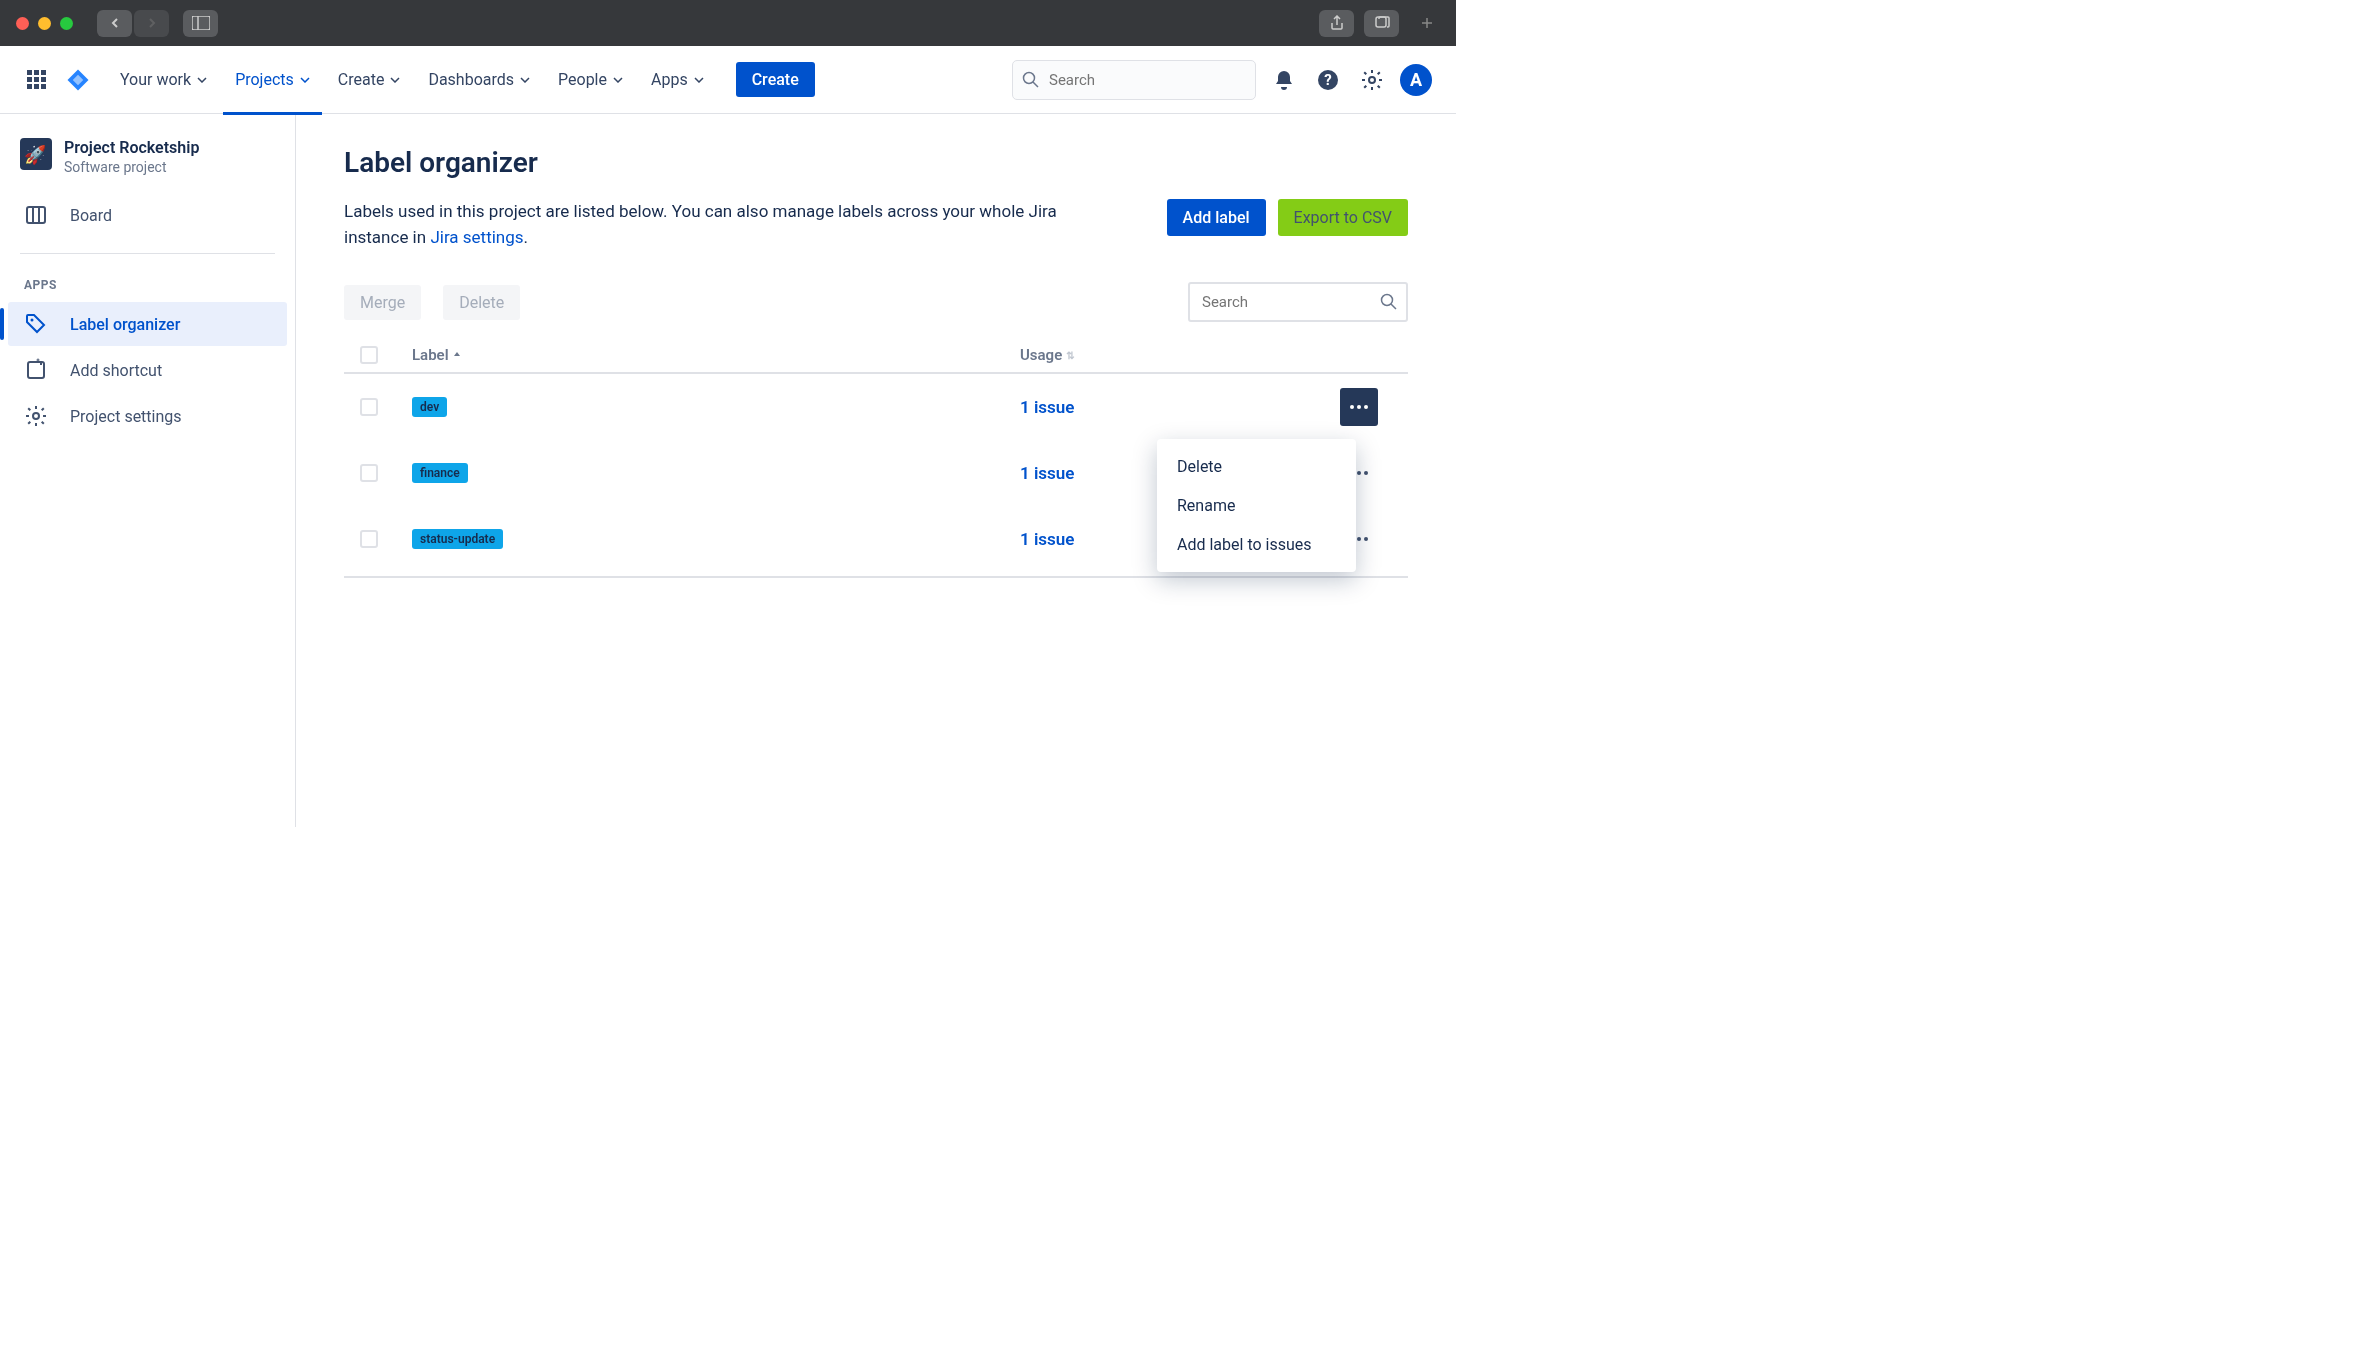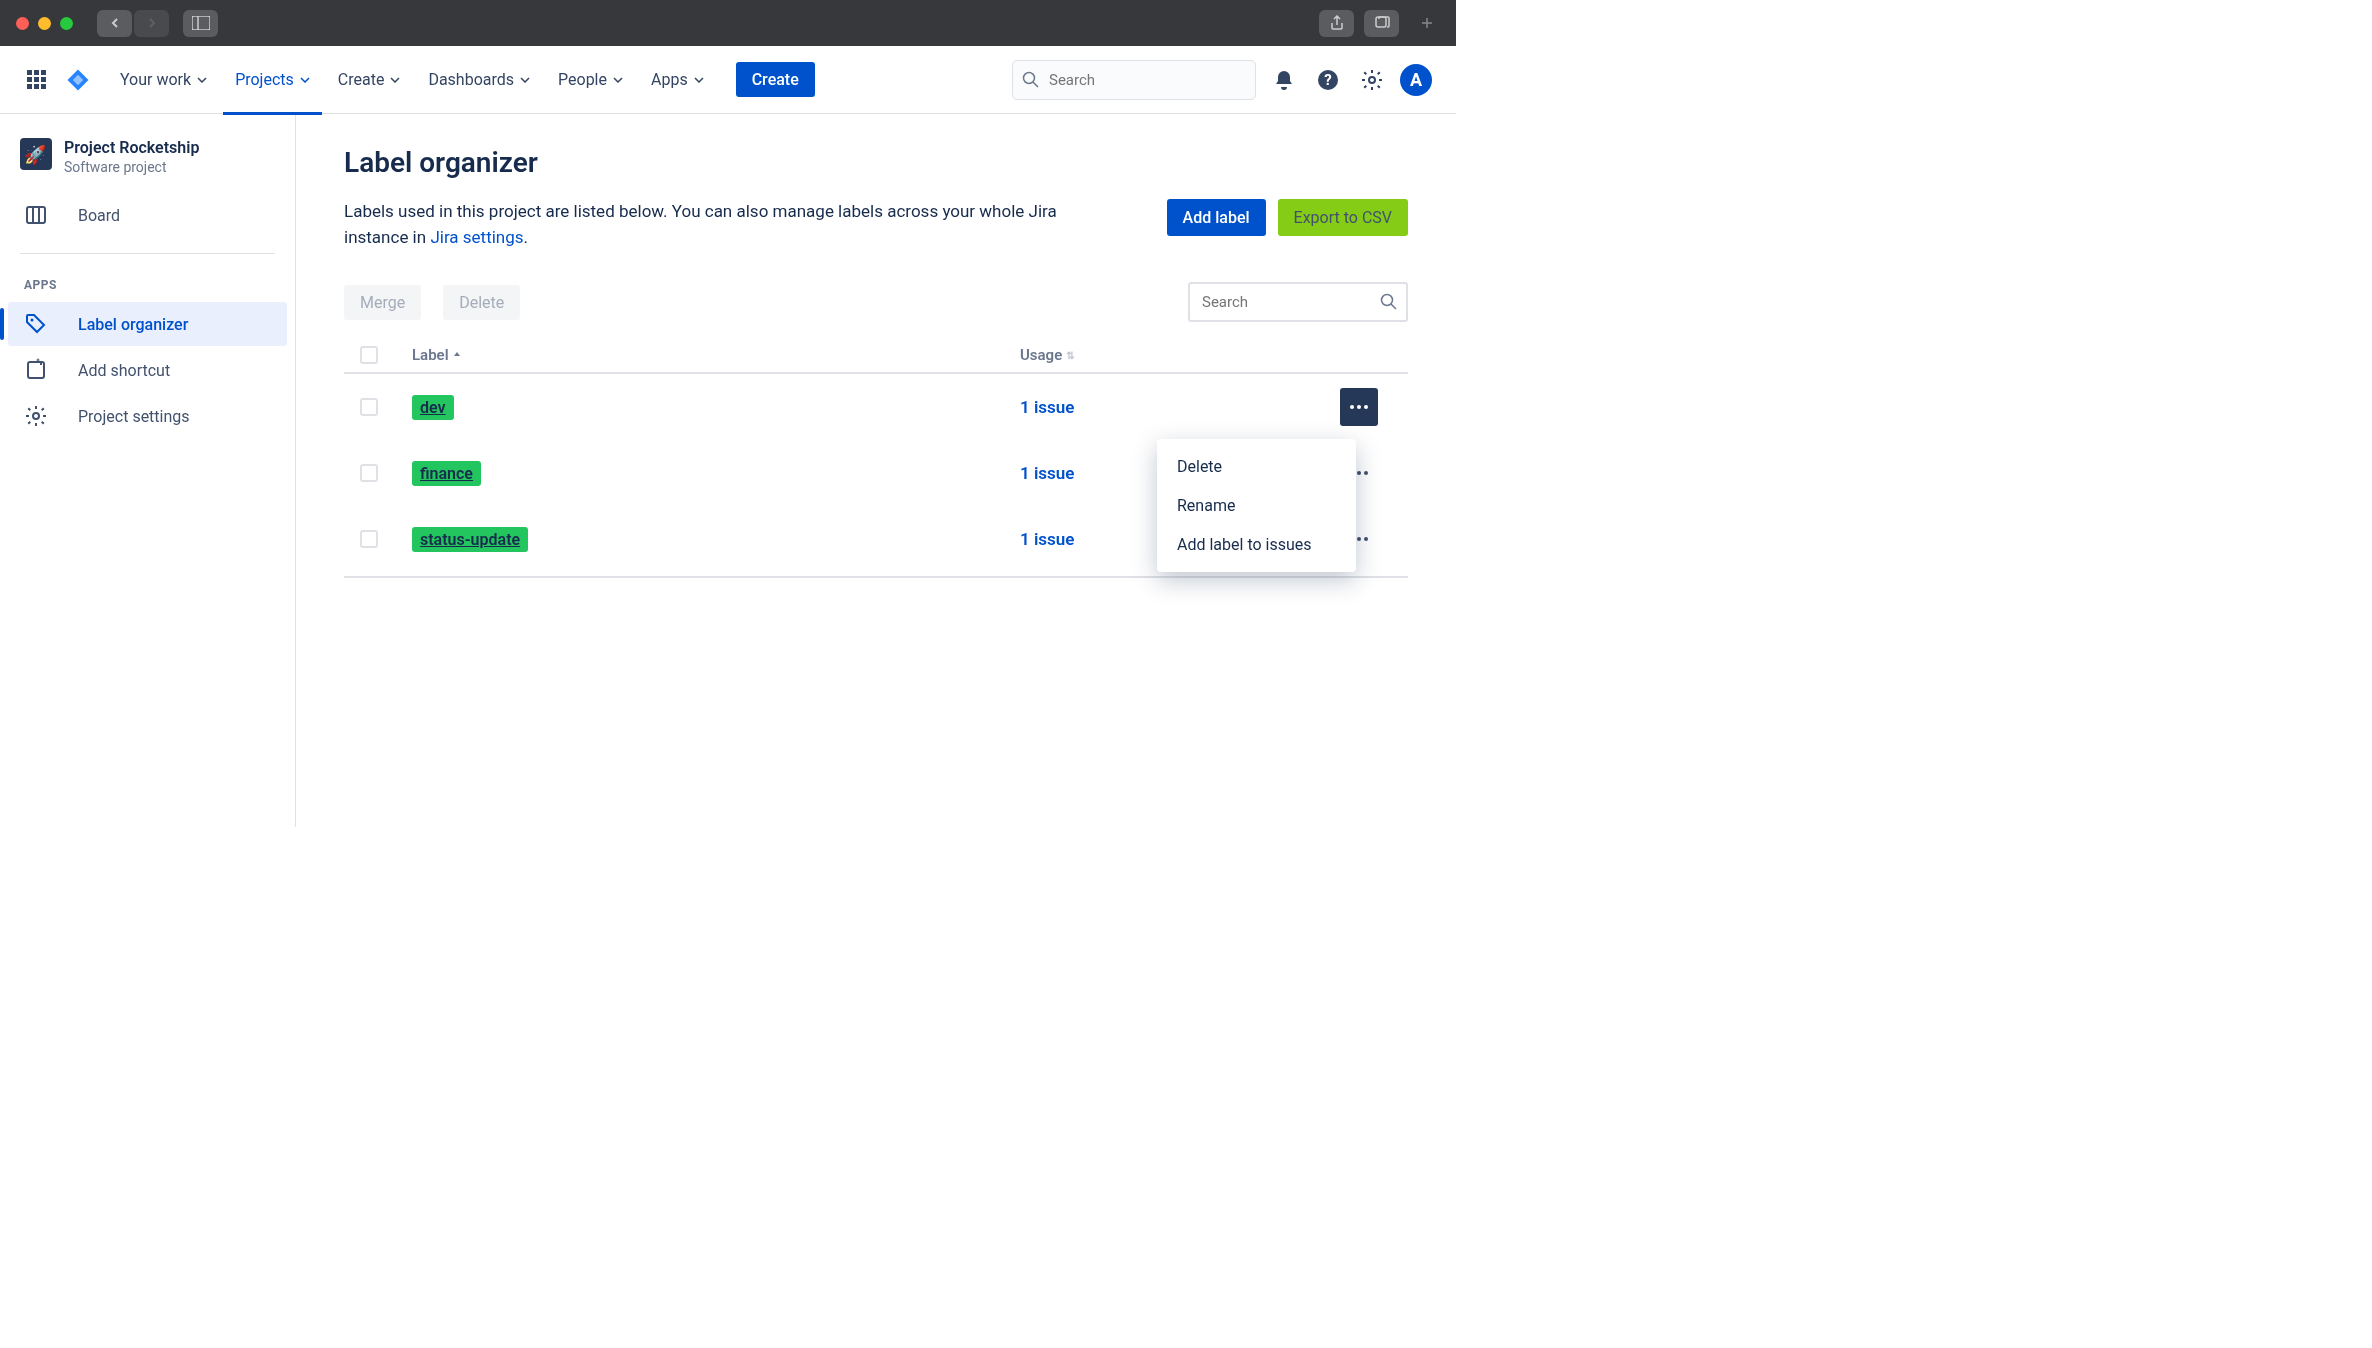--- a/index.html
+++ b/index.html
@@ -38,21 +38,21 @@
     .icon-btn { width: 32px; height: 32px; display: flex; align-items: center; justify-content: center; cursor: pointer; }
     .avatar { width: 32px; height: 32px; border-radius: 50%; background: #0052cc; color: #fff; display: flex; align-items: center; justify-content: center; font-weight: 700; font-size: 18px; }
     
     
     .layout { display: flex; height: calc(100% - 114px); }
     .sidebar { width: 296px; border-right: 1px solid #dfe1e6; padding: 24px 8px; }
     .project-header { display: flex; align-items: flex-start; gap: 12px; padding: 0 12px 16px 12px; }
     .project-icon { width: 32px; height: 32px; background: #253858; border-radius: 4px; display: flex; align-items: center; justify-content: center; font-size: 18px; }
     .project-name { font-size: 16px; font-weight: 600; color: #172b4d; }
     .project-type { font-size: 14px; color: #6b778c; margin-top: 2px; }
-    .sidebar-item { display: flex; align-items: center; gap: 30px; padding: 10px 16px; border-radius: 3px; font-size: 16px; color: #42526e; cursor: pointer; margin: 2px 0; }
+    .sidebar-item { display: flex; align-items: center; gap: 22px; padding: 10px 16px; border-radius: 3px; font-size: 16px; color: #42526e; cursor: pointer; margin: 2px 0; }
     .sidebar-item.active { background: #e9effc; color: #0052cc; font-weight: 500; position: relative; }
     .sidebar-item.active::before { content: ''; position: absolute; left: -8px; top: 6px; bottom: 6px; width: 4px; background: #0052cc; border-radius: 2px; }
     .sidebar-divider { height: 1px; background: #dfe1e6; margin: 16px 12px; }
     .sidebar-section-title { font-size: 12px; font-weight: 700; color: #6b778c; padding: 8px 16px; letter-spacing: 0.5px; }
     .sb-icon { width: 24px; height: 24px; flex-shrink: 0; }
     
     
     .main { flex: 1; padding: 32px 48px; position: relative; }
     .page-title { font-size: 28px; font-weight: 600; color: #172b4d; margin-bottom: 20px; }
     .header-row { display: flex; align-items: flex-start; justify-content: space-between; gap: 16px; }
@@ -70,21 +70,21 @@
     
     
     .table { width: 100%; margin-top: 16px; }
     .table-header { display: flex; align-items: center; padding: 8px 12px; border-bottom: 2px solid #dfe1e6; }
     .col-check { width: 56px; flex-shrink: 0; padding-left: 4px; }
     .col-label { flex: 1; font-size: 15px; font-weight: 600; color: #6b778c; display: flex; align-items: center; gap: 4px; }
     .col-usage { width: 320px; font-size: 15px; font-weight: 600; color: #6b778c; display: flex; align-items: center; gap: 4px; }
     .col-actions { width: 56px; flex-shrink: 0; }
     .table-row { display: flex; align-items: center; padding: 14px 12px; }
     .checkbox { width: 18px; height: 18px; border: 2px solid #dfe1e6; border-radius: 3px; cursor: pointer; }
-    .label-chip { background: #22c55e; padding: 3px 8px; border-radius: 3px; font-size: 16px; color: #172b4d; display: inline-block; text-decoration: underline; }
+    .label-chip { background: #0ea5e9; padding: 3px 8px; border-radius: 3px; font-size: 12px; color: #172b4d; display: inline-block; }
     .usage-link { color: #0052cc; font-size: 17px; text-decoration: none; }
     .more-btn { width: 38px; height: 38px; border-radius: 3px; display: flex; align-items: center; justify-content: center; cursor: pointer; }
     .more-btn.active { background: #253858; }
     .more-btn.active svg circle { fill: #fff; }
     .table-footer { height: 2px; background: #dfe1e6; margin-top: 4px; }
     
     
     .dropdown { position: absolute; top: 325px; right: 100px; width: 199px; background: #fff; border-radius: 4px; box-shadow: 0 8px 24px rgba(9,30,66,0.25); padding: 8px 0; z-index: 10; }
     .dropdown-item { padding: 10px 20px; font-size: 16px; color: #172b4d; cursor: pointer; }
     

